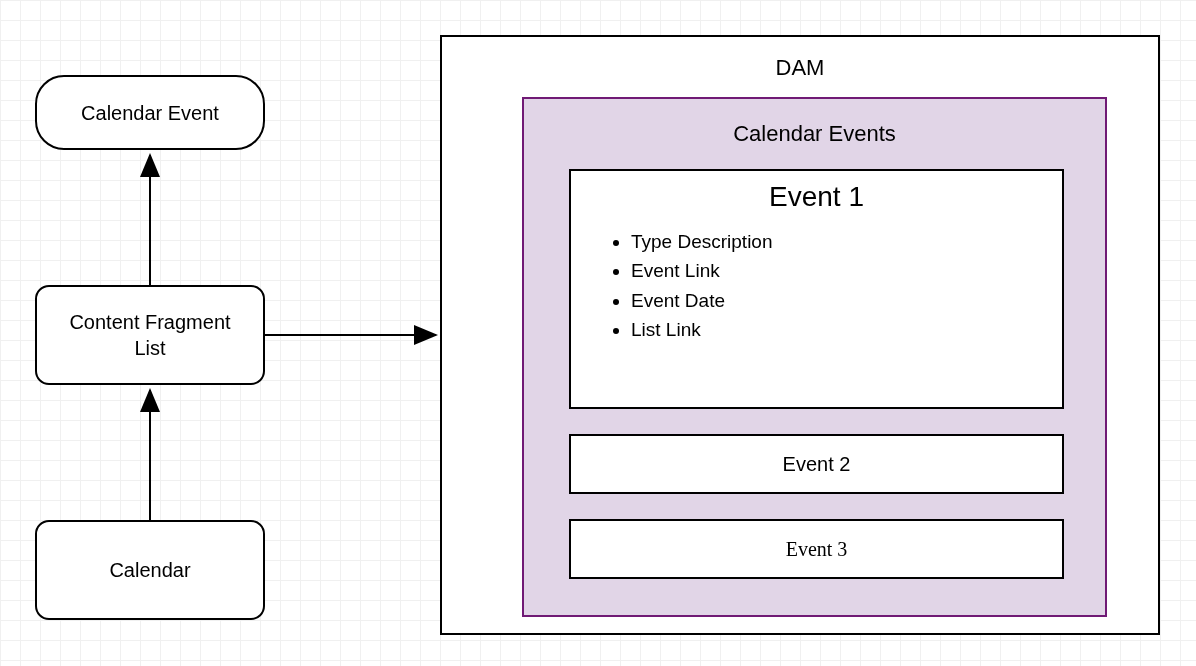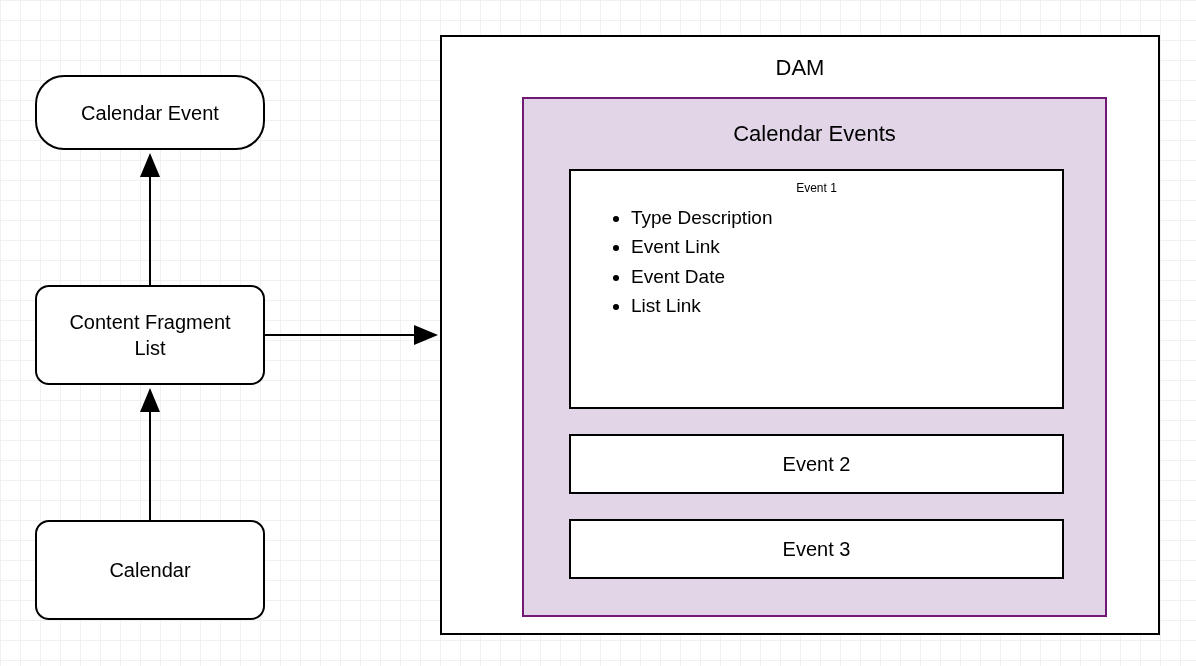--- a/index.html
+++ b/index.html
@@ -57,22 +57,22 @@
   }
   .event-box {
     position: absolute;
     border: 2px solid #000;
     background: #fff;
     box-sizing: border-box;
     padding: 10px 20px 10px 20px;
   }
   .event-title {
     text-align: center;
-    font-size: 12px;
-    margin-bottom: 8px;
+    font-size: 28px;
+    margin-bottom: 14px;
   }
   ul.props {
     margin: 0 0 0 40px;
     padding: 0;
     font-size: 19px;
     line-height: 1.55;
   }
   .event-small {
     position: absolute;
     border: 2px solid #000;
@@ -120,21 +120,21 @@
           <li>Event Link</li>
           <li>Event Date</li>
           <li>List Link</li>
         </ul>
       </div>
 
       <div class="event-small" style="left:45px; top:335px; width:495px; height:60px;">
         <span>Event 2</span>
       </div>
 
-      <div class="event-small" style="left:45px; top:420px; width:495px; height:60px;">
+      <div class="event-small" style="left:45px; top:420px; width:495px; height:60px;font-family:Liberation Serif, serif;">
         <span>Event 3</span>
       </div>
     </div>
   </div>
 
   <svg class="arrows" width="1196" height="666">
     <defs>
       <marker id="arrowhead" markerWidth="12" markerHeight="10" refX="11" refY="5" orient="auto">
         <path d="M0,0 L12,5 L0,10 Z" fill="#000"></path>
       </marker>

